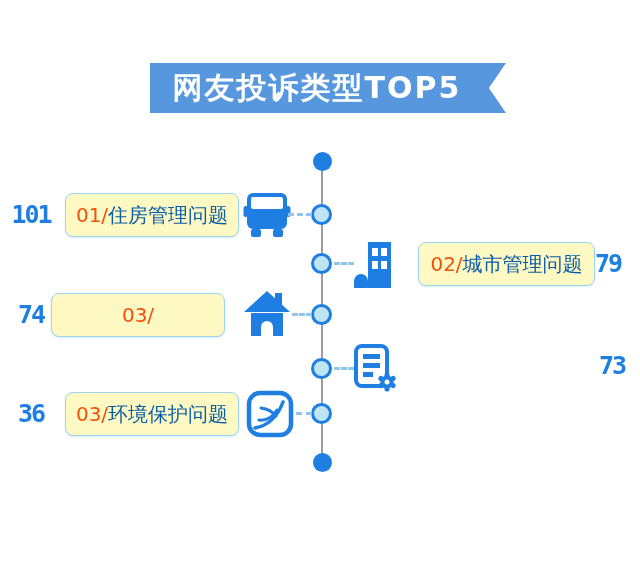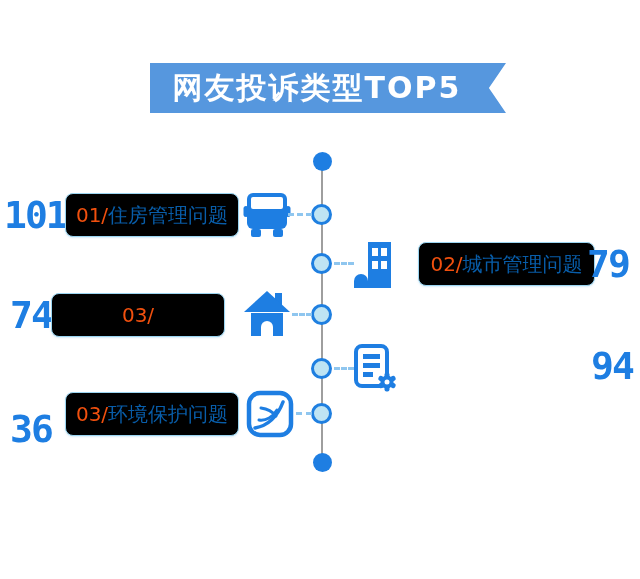--- a/index.html
+++ b/index.html
@@ -58,31 +58,31 @@
     position: absolute;
     height: 0;
     border-top: 3px dashed #8FC6EF;
   }
   
   .rank-value {
     position: absolute;
     width: 54px;
     font-family: "DejaVu Sans Mono", monospace;
     font-weight: bold;
-    font-size: 38px;
+    font-size: 25px;
     letter-spacing: -2px;
     color: #1E7EE2;
     text-align: center;
     line-height: 36px;
   }
   
   .label-box {
     position: absolute;
     height: 44px;
-    background: #000000;
+    background: #fef9c3;
     border: 1px solid #9BD5F1;
     border-radius: 8px;
     display: flex; align-items: center; justify-content: center;
     font-size: 20px;
     white-space: nowrap;
     box-shadow: 0 1px 2px rgba(140,200,235,0.35);
   }
   .label-box .rank-prefix { color: #F1500E; }
   .label-box .label-text { color: #085DA9; }
   
@@ -165,23 +165,23 @@
       <rect x="11" y="28" width="10" height="5" fill="#1E7EE2"></rect>
       <g transform="translate(35,38)" fill="#1E7EE2">
         <rect x="-2.5" y="-9.5" width="5" height="19" rx="2"></rect>
         <rect x="-2.5" y="-9.5" width="5" height="19" rx="2" transform="rotate(60)"></rect>
         <rect x="-2.5" y="-9.5" width="5" height="19" rx="2" transform="rotate(120)"></rect>
         <circle r="6.5"></circle>
         <circle r="2.5" fill="#ffffff"></circle>
       </g>
     </svg>
   </div>
-  <div class="rank-value" style="left:585px; top:348px">94</div>
+  <div class="rank-value" style="left:585px; top:348px">73</div>
 
-  <div class="rank-value" style="left:4px; top:411px">36</div>
+  <div class="rank-value" style="left:4px; top:396px">36</div>
   <div class="label-box" style="left:65px; top:392px; width:174px">
     <span class="rank-prefix">03/</span>
       <span class="label-text">环境保护问题</span>
   </div>
   <div class="icon-wrap" style="left:246px; top:390px">
     <svg width="48" height="48" viewBox="0 0 48 48" fill="none" xmlns="http://www.w3.org/2000/svg">
       <rect x="3" y="3" width="42" height="42" rx="11" stroke="#1E7EE2" stroke-width="4.5"></rect>
       <path d="M9,38 C20,36 31,28 37,12" stroke="#1E7EE2" stroke-width="3.5" stroke-linecap="round"></path>
       <path d="M13,30 C20,31 27,27 31,20" stroke="#1E7EE2" stroke-width="3" stroke-linecap="round"></path>
       <path d="M30,26 C26,21 22,19 15,18" stroke="#1E7EE2" stroke-width="3" stroke-linecap="round"></path>

